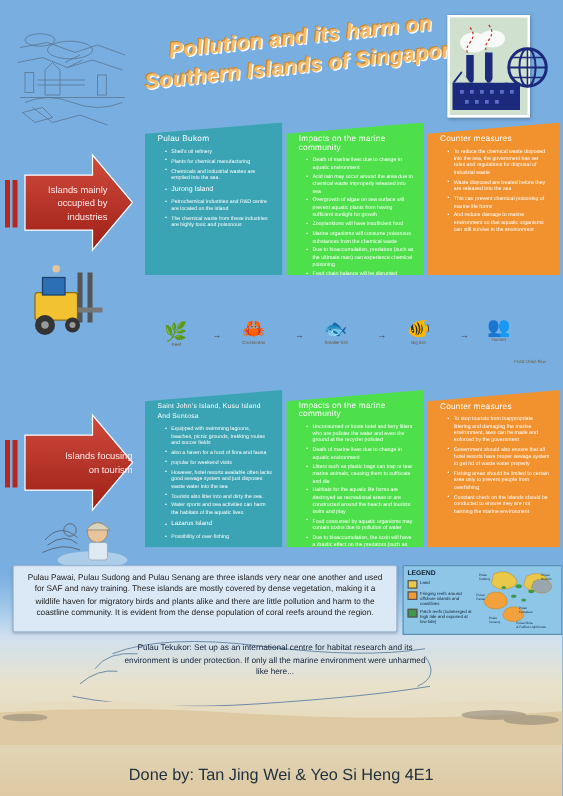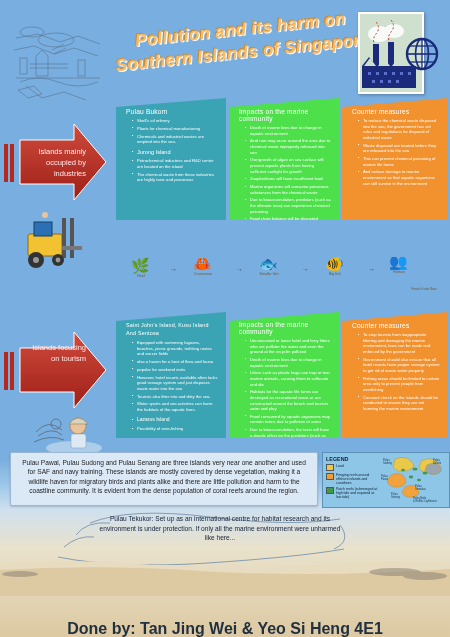--- a/index.html
+++ b/index.html
@@ -74,21 +74,21 @@
     background:#8ec6e8;border:1px solid #5d90b5;overflow:hidden;
   }
   .legend{position:absolute;left:3px;top:3px;width:52px;color:#123;}
   .legend .lg-title{font-size:5.4px;font-weight:bold;margin-bottom:2px;}
   .legend .lg-row{display:flex;align-items:flex-start;margin-bottom:1.5px;}
   .legend .sw{width:6px;height:5px;margin-right:2px;flex:0 0 auto;border:.5px solid #555;}
   .legend .lg-txt{font-size:3.5px;line-height:4.2px;}
   
   .credit{
     position:absolute;left:0;top:612px;width:450px;text-align:center;
-    font-size:16px;font-weight:bold;color:#21303f;margin-top:8px;
+    font-size:13px;font-weight:normal;color:#21303f;
   }
   .horizon{position:absolute;left:0;top:556px;width:450px;height:40px;}
 </style>
 </head>
 <body>
 
 <div id="poster">
 
   <div class="hdr-sketch">
     <svg width="100" height="85" viewBox="0 0 100 85">
@@ -275,21 +275,21 @@
         <stop offset="0" stop-color="#d04a3c"></stop>
             <stop offset="1" stop-color="#9e2018"></stop>
       </linearGradient>
         </defs>
       <path d="M22 18 H76 V2 L108 40 L76 78 V62 H22 Z" fill="url(#ag2)" stroke="#fff" stroke-width="1"></path>
       <g fill="#b5281f">
           <rect x="6" y="22" width="4" height="38"></rect>
           <rect x="12" y="22" width="4" height="38"></rect>
         </g>
     </svg>
-    <div class="lbl" style="top:12px;">Islands focusing on tourism</div>
+    <div class="lbl" style="top:29px;margin-left:20px;">Islands focusing on tourism</div>
   </div>
 
   <div class="panel clip-a" style="left:116px;top:312px;width:110px;height:126px;background:#3aa3b4;">
     <div class="inner">
       <div class="ptitle" style="font-size:5.4px;line-height:7.5px;">Saint John's Island, Kusu Island And Sentosa</div>
       <ul>
         <li>Equipped with swimming lagoons, beaches, picnic grounds, trekking routes and soccer fields</li>
         <li>also a haven for a host of flora and fauna</li>
         <li>popular for weekend visits</li>
         <li>However, hotel resorts available often lacks good sewage system and just disposes waste water into the sea</li>

